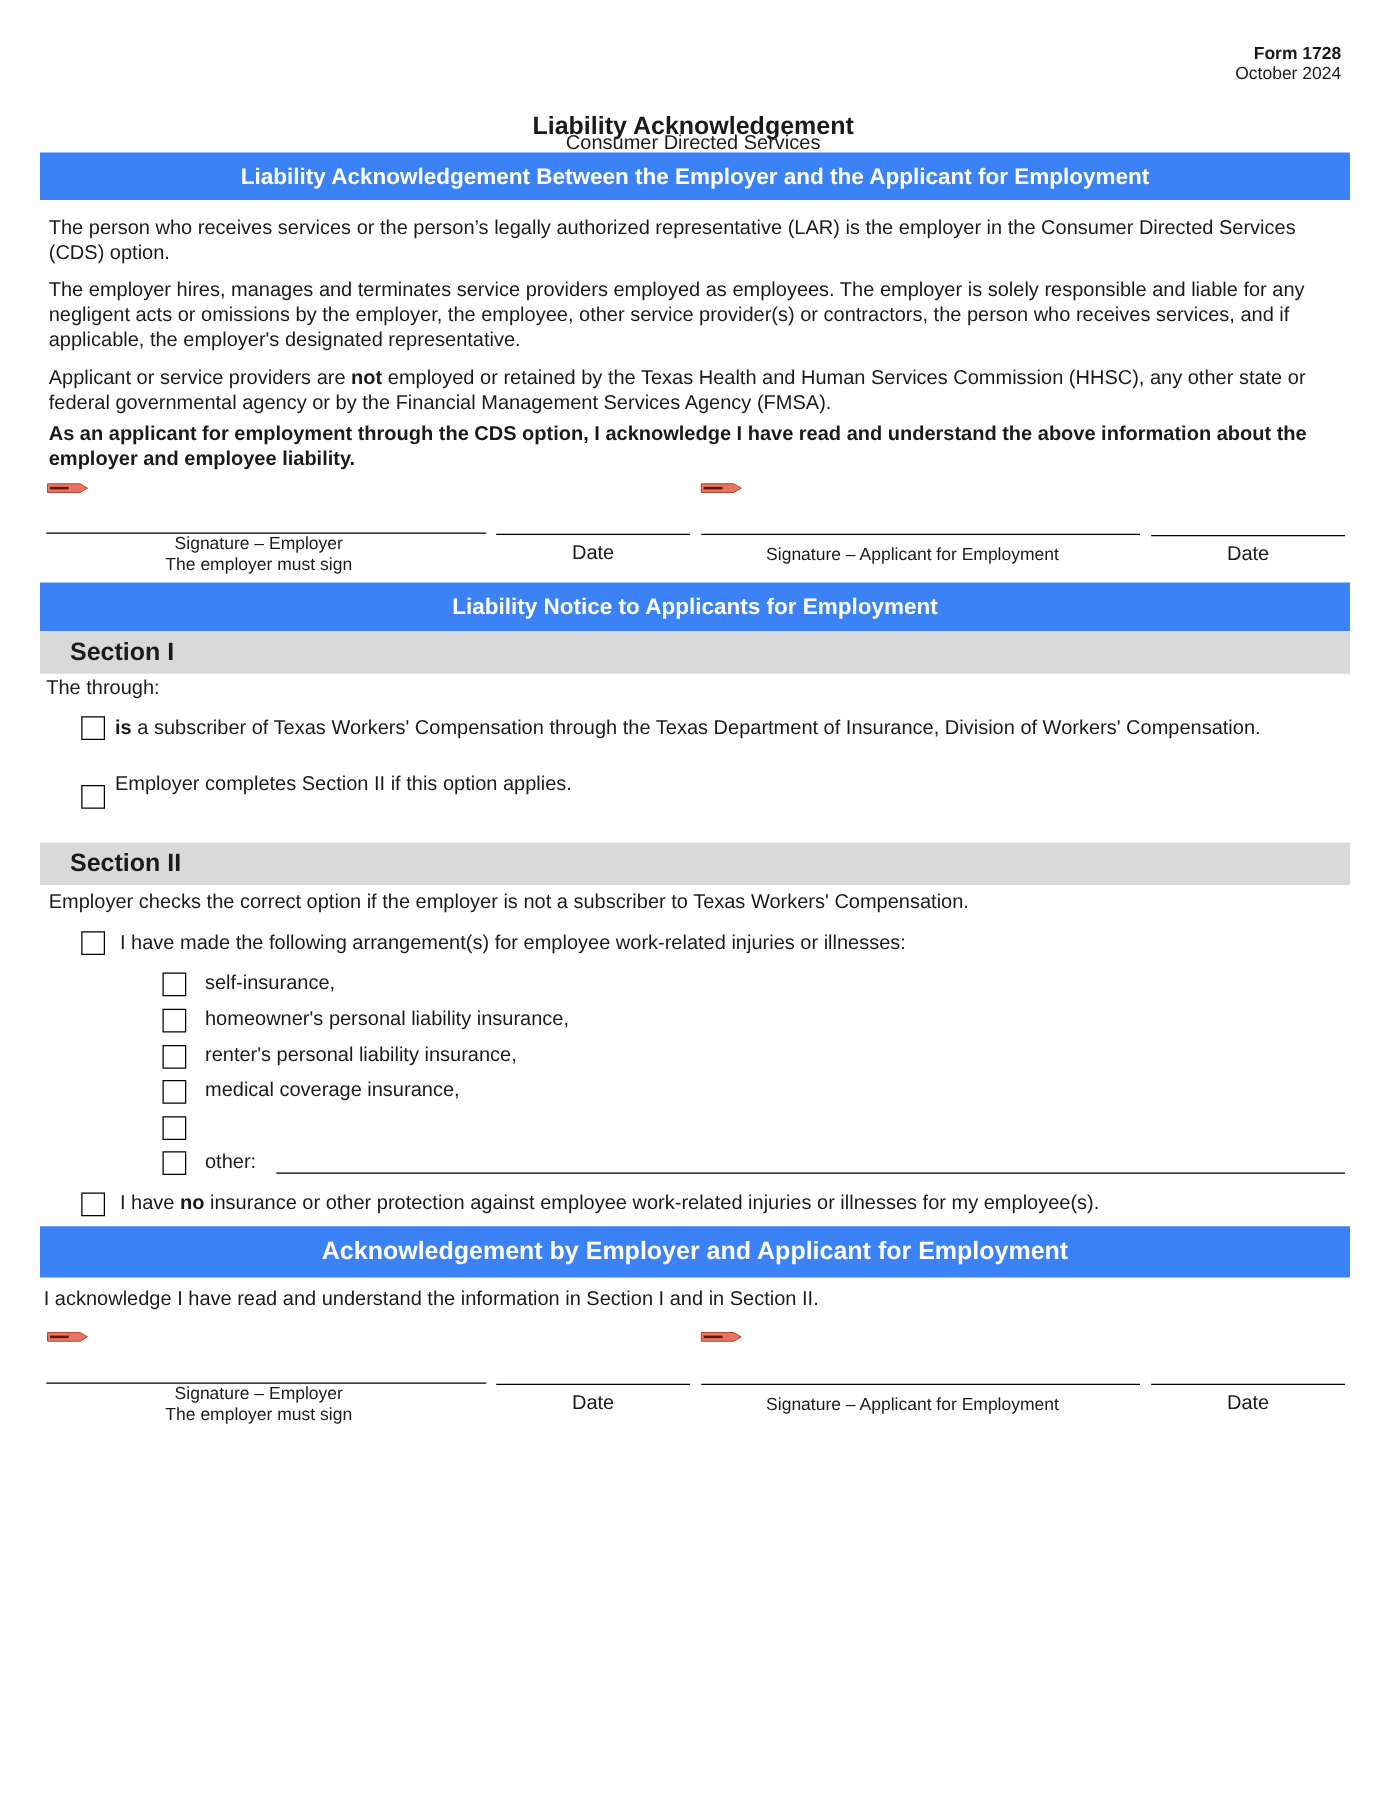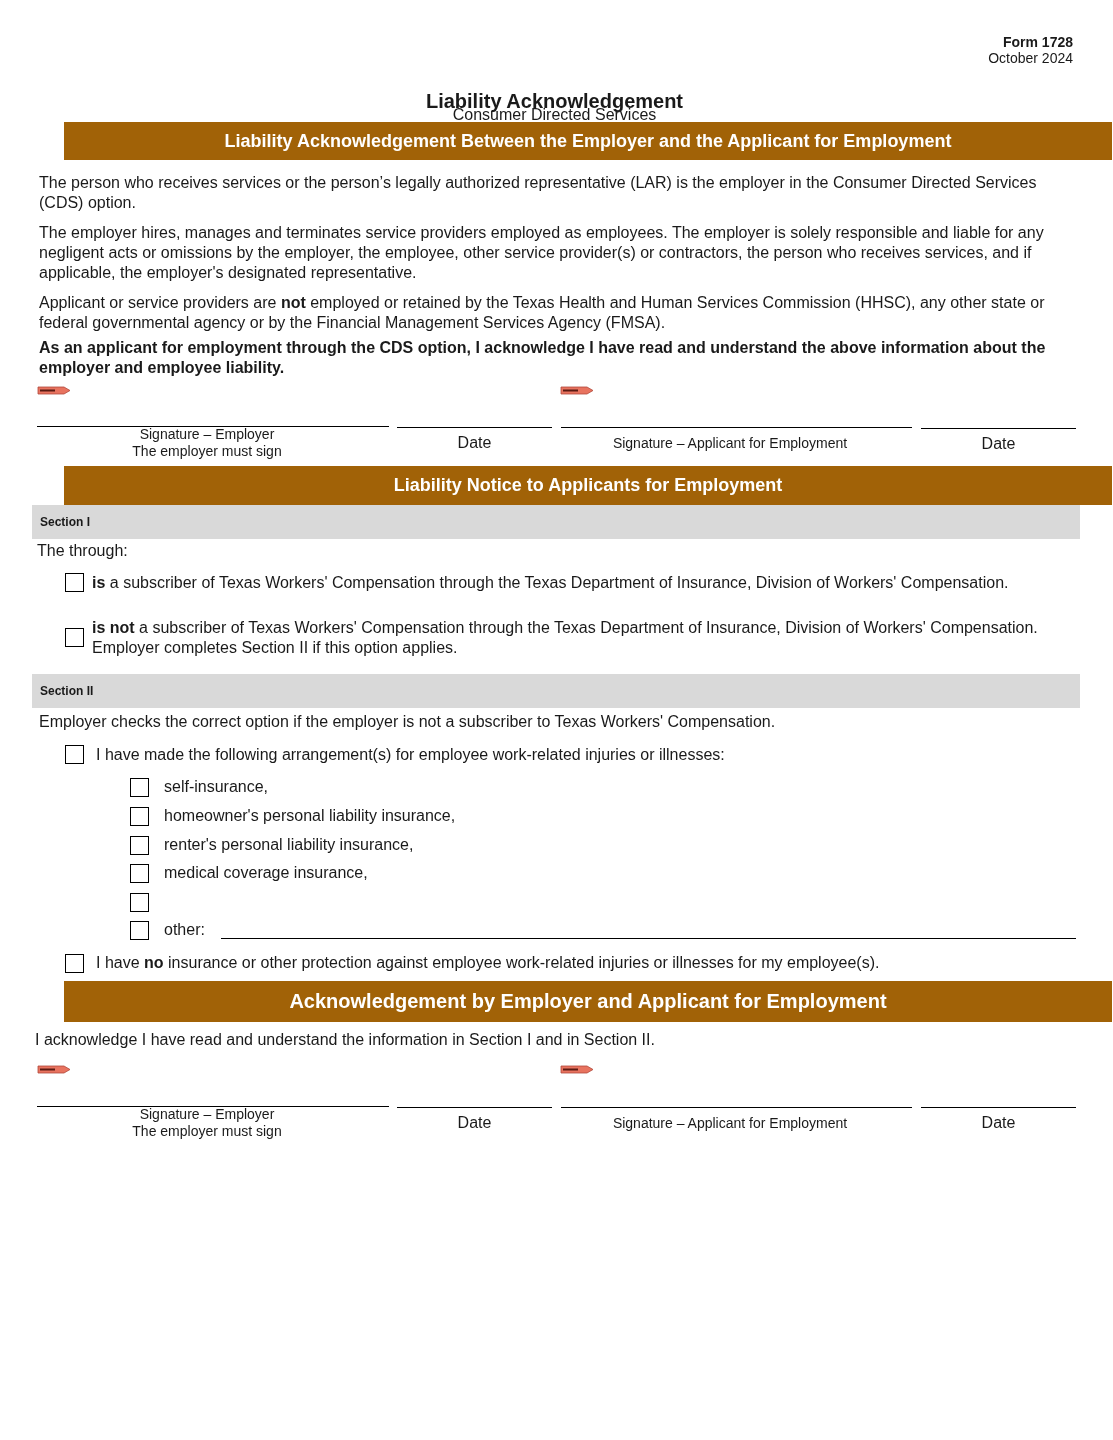--- a/index.html
+++ b/index.html
@@ -6,39 +6,39 @@
     html, body { width: 1113px; height: 1440px; background: #ffffff; }
     body { position: relative; font-family: "Liberation Sans", sans-serif; color: #1a1a1a; overflow: hidden; }
 
     .abs { position: absolute; }
 
     .form-id { right: 40px; top: 34px; text-align: right; font-size: 14px; line-height: 16px; }
     .form-id .num { font-weight: bold; }
     .header-sub { left: 0; width: 1109px; top: 70px; text-align: center; font-size: 16px; margin-top: 36px; }
     .header-title { left: 0; width: 1109px; top: 90px; text-align: center; font-size: 20px; font-weight: bold; }
 
-    .banner { left: 32px; width: 1048px; background: #a16207; color: #fff; font-weight: bold; text-align: left; display: flex; align-items: center; justify-content: center; margin-left: 32px; }
+    .banner { left: 32px; width: 1048px; background: #3b82f6; color: #fff; font-weight: bold; text-align: left; display: flex; align-items: center; justify-content: center; }
     .banner1 { top: 122px; height: 38px; font-size: 18px; }
     .banner2 { top: 466px; height: 39px; font-size: 18px; }
     .banner3 { top: 981px; height: 41px; font-size: 20px; }
 
     .para { left: 39px; width: 1040px; font-size: 16px; line-height: 20px; }
     .p1 { top: 173px; }
     .p2 { top: 223px; }
     .p3 { top: 293px; }
     .p4 { top: 338px; font-weight: bold; }
 
     .sign-tag { width: 34px; height: 9px; }
     .sign-tag svg { display: block; }
 
     .sig-line { height: 1px; background: #000; }
     .sig-label { text-align: center; font-size: 14px; line-height: 17px; }
     .date-label { text-align: center; font-size: 16px; }
 
-    .section-bar { left: 32px; width: 1048px; background: #d9d9d9; font-weight: bold; font-size: 12px; padding-left: 8px; display: flex; align-items: center; }
+    .section-bar { left: 32px; width: 1048px; background: #d9d9d9; font-weight: bold; font-size: 20px; padding-left: 24px; display: flex; align-items: center; }
     .sec1 { top: 505px; height: 34px; }
     .sec2 { top: 674px; height: 34px; }
 
     .text16 { font-size: 16px; line-height: 20px; }
     .cb { width: 19px; height: 19px; border: 1.3px solid #000; background: #fff; cursor: pointer; }
     .other-line { height: 1px; background: #000; }
   </style>
 </head>
 <body>
 
@@ -84,21 +84,20 @@
 <div class="abs banner banner2">Liability Notice to Applicants for Employment</div>
 
 <div class="abs section-bar sec1">Section I</div>
 <div class="abs text16" style="left:37px; top:541px;">The through:</div>
 
 <div class="abs cb" style="left:65px; top:573px;"></div>
 <div class="abs text16" style="left:92px; top:573px; width:990px;"><b>is</b><span> a subscriber of Texas Workers' Compensation through the Texas Department of Insurance, Division of Workers' Compensation.</span></div>
 
 <div class="abs cb" style="left:65px; top:628px;"></div>
 <div class="abs text16" style="left:92px; top:618px; width:990px;">
-  <div><b>is not</b><span> a subscriber of Texas Workers' Compensation through the Texas Department of Insurance, Division of Workers' Compensation.</span></div>
   <div>Employer completes Section II if this option applies.</div>
 </div>
 
 <div class="abs section-bar sec2">Section II</div>
 <div class="abs text16" style="left:39px; top:712px;">Employer checks the correct option if the employer is not a subscriber to Texas Workers' Compensation.</div>
 
 <div class="abs cb" style="left:65px; top:745px;"></div>
 <div class="abs text16" style="left:96px; top:745px;">I have made the following arrangement(s) for employee work-related injuries or illnesses:</div>
 
 <div class="abs cb" style="left:130px; top:778px;"></div>

